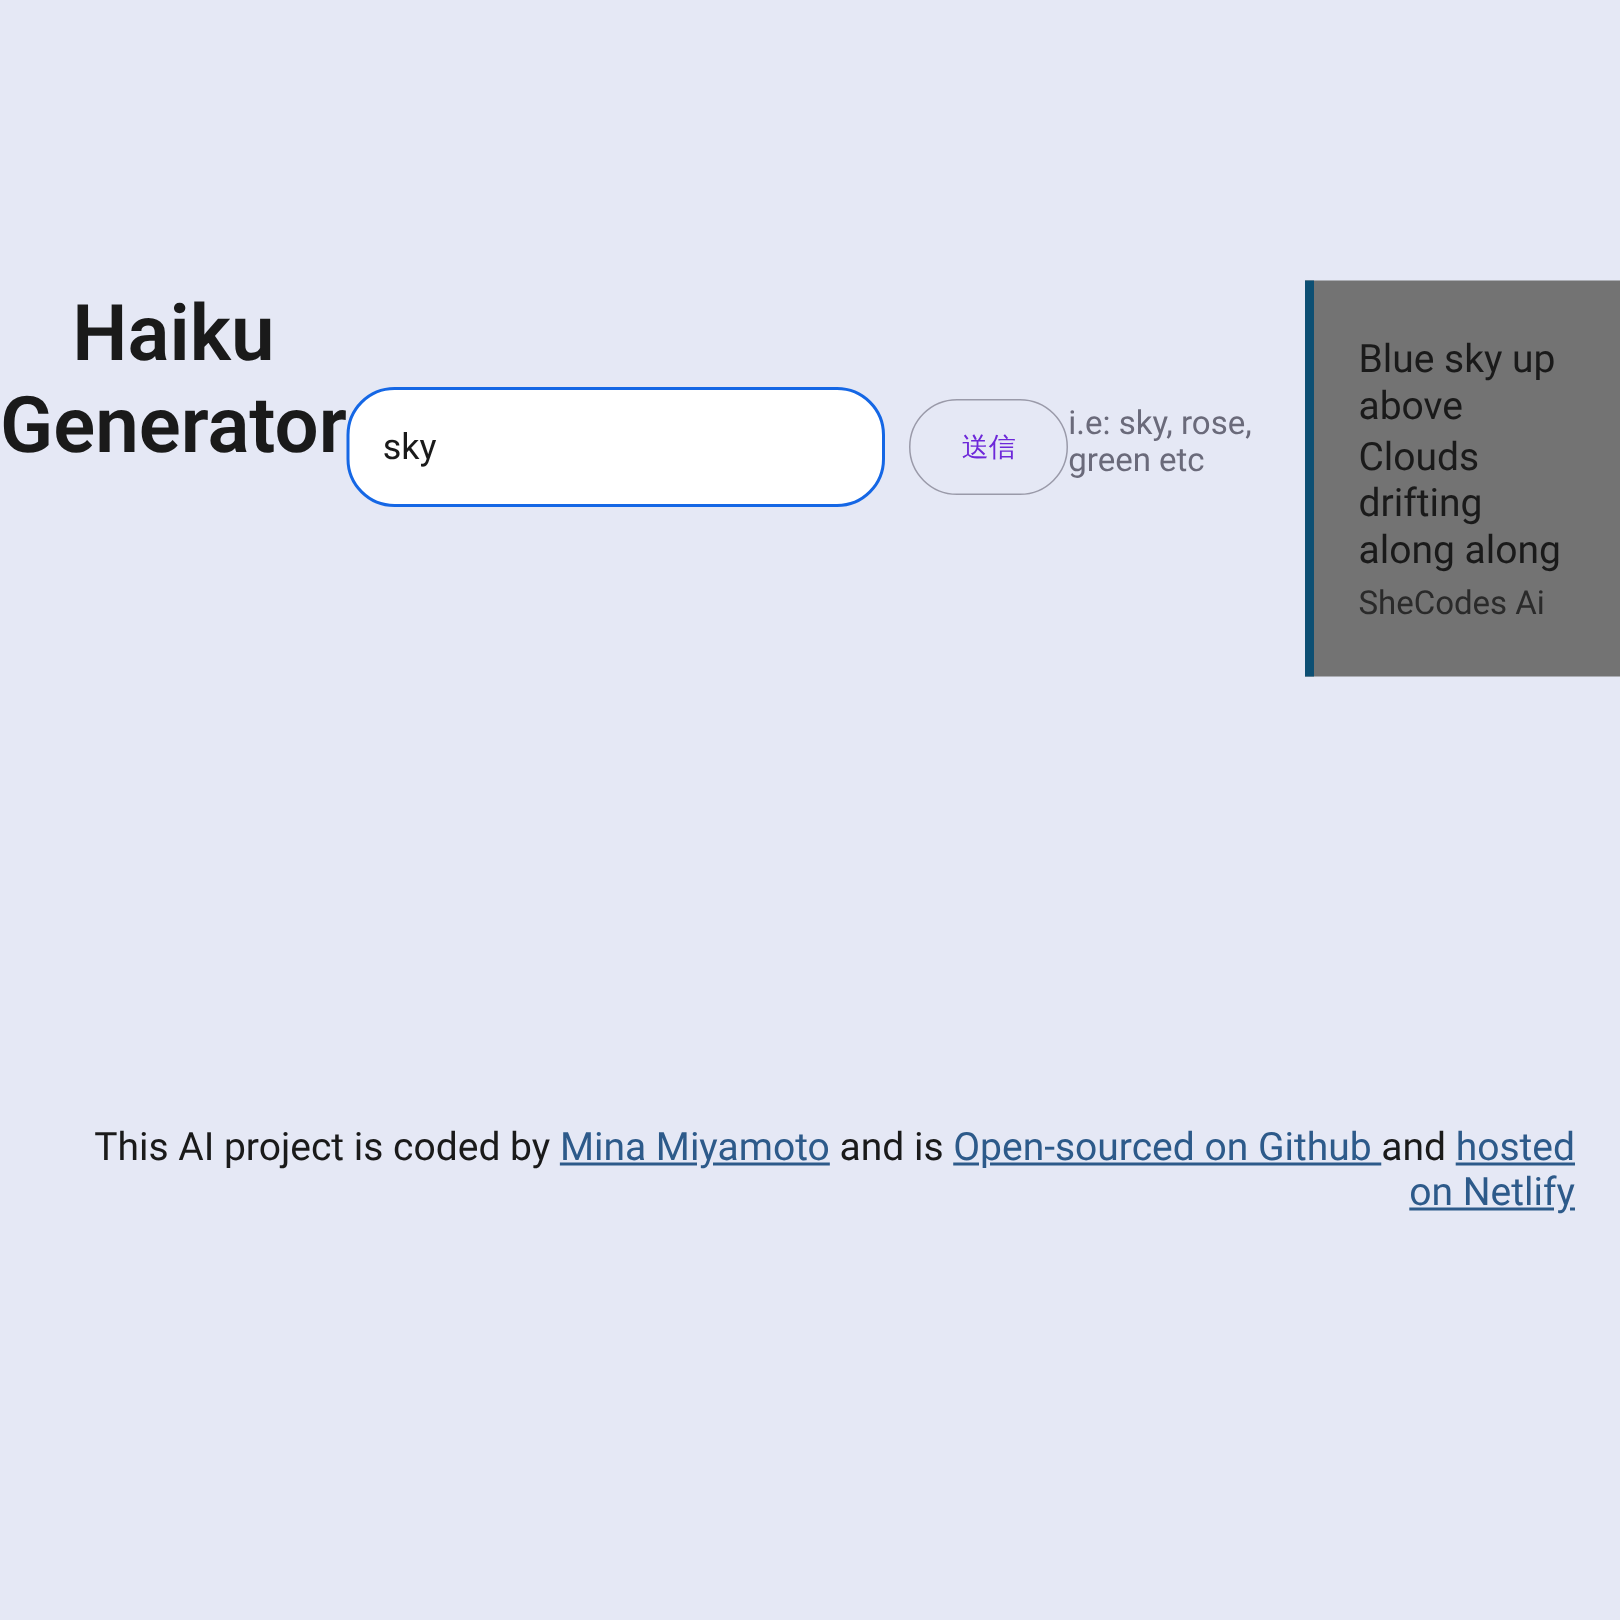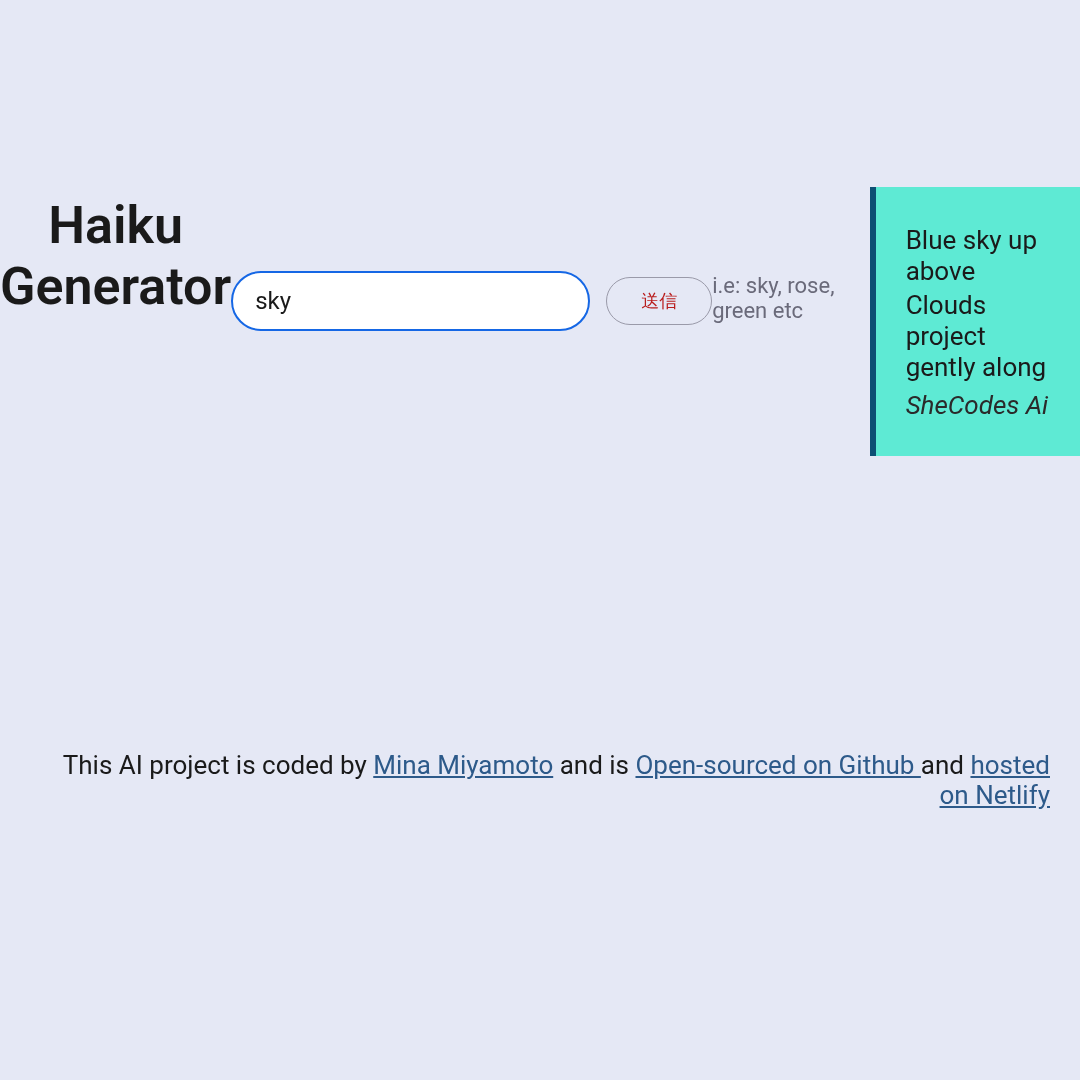--- a/index.html
+++ b/index.html
@@ -34,71 +34,70 @@
       display: flex;
       gap: 16px;
       align-items: center;
       width: 795px;
       margin-left: auto;
       margin-right: auto;
     }
     
     .input-field {
       flex: 1;
-      height: 60px;
+      height: 80px;
       border: 2px solid #1567e5;
       border-radius: 32px;
       background: #ffffff;
       padding: 0 22px;
       font-size: 24px;
       outline: none;
       color: #1a1a1a;
       font-family: inherit;
     }
     
     .submit-button {
       width: 106px;
-      height: 48px;
+      height: 64px;
       border: 1px solid #9a9aa9;
       border-radius: 32px;
       background: transparent;
       font-size: 18px;
-      color: #b91c1c;
+      color: #6d28d9;
       cursor: pointer;
       font-family: Liberation Mono, monospace;
     }
     
     .hint-text {
       width: 795px;
       margin: 10px auto 16px;
       font-size: 22px;
       color: #6a6a7a;
       text-align: left;
     }
     
     .haiku-card {
       width: 795px;
       margin: 42px auto 0;
-      background: #5eead4;
+      background: #737373;
       border-left: 6px solid #0d4f73;
       padding: 38px 30px 36px;
     }
     
     .haiku-line {
       font-size: 26px;
       line-height: 1.18;
       color: #1a1a1a;
       margin-bottom: 4px;
     }
     
     .haiku-attribution {
-      font-size: 26px;
+      font-size: 22px;
       color: #2a2a2a;
       margin-top: 8px;
-      font-style: italic;
     }
     
     .footer {
       position: absolute;
       top: 750px;
       left: 0;
       right: 0;
       text-align: right;
       font-size: 26px;
       color: #1a1a1a;
@@ -118,20 +117,20 @@
 
   <div class="form-row">
     <input type="text" class="input-field" value="sky" placeholder="" style="">
     <button class="submit-button">送信</button>
   </div>
 
   <div class="hint-text">i.e: sky, rose, green etc</div>
 
   <div class="haiku-card">
     <div class="haiku-line">Blue sky up above</div>
-    <div class="haiku-line">Clouds project gently along</div>
+    <div class="haiku-line">Clouds drifting along along</div>
     <div class="haiku-attribution">SheCodes Ai</div>
   </div>
 </div>
 
 <div class="footer">
   <span>This AI project is coded by </span><a href="#">Mina Miyamoto</a><span> and is </span><a href="#">Open-sourced on Github </a><span>and </span><a href="#">hosted on Netlify</a>
 </div>
 
 </body></html>

